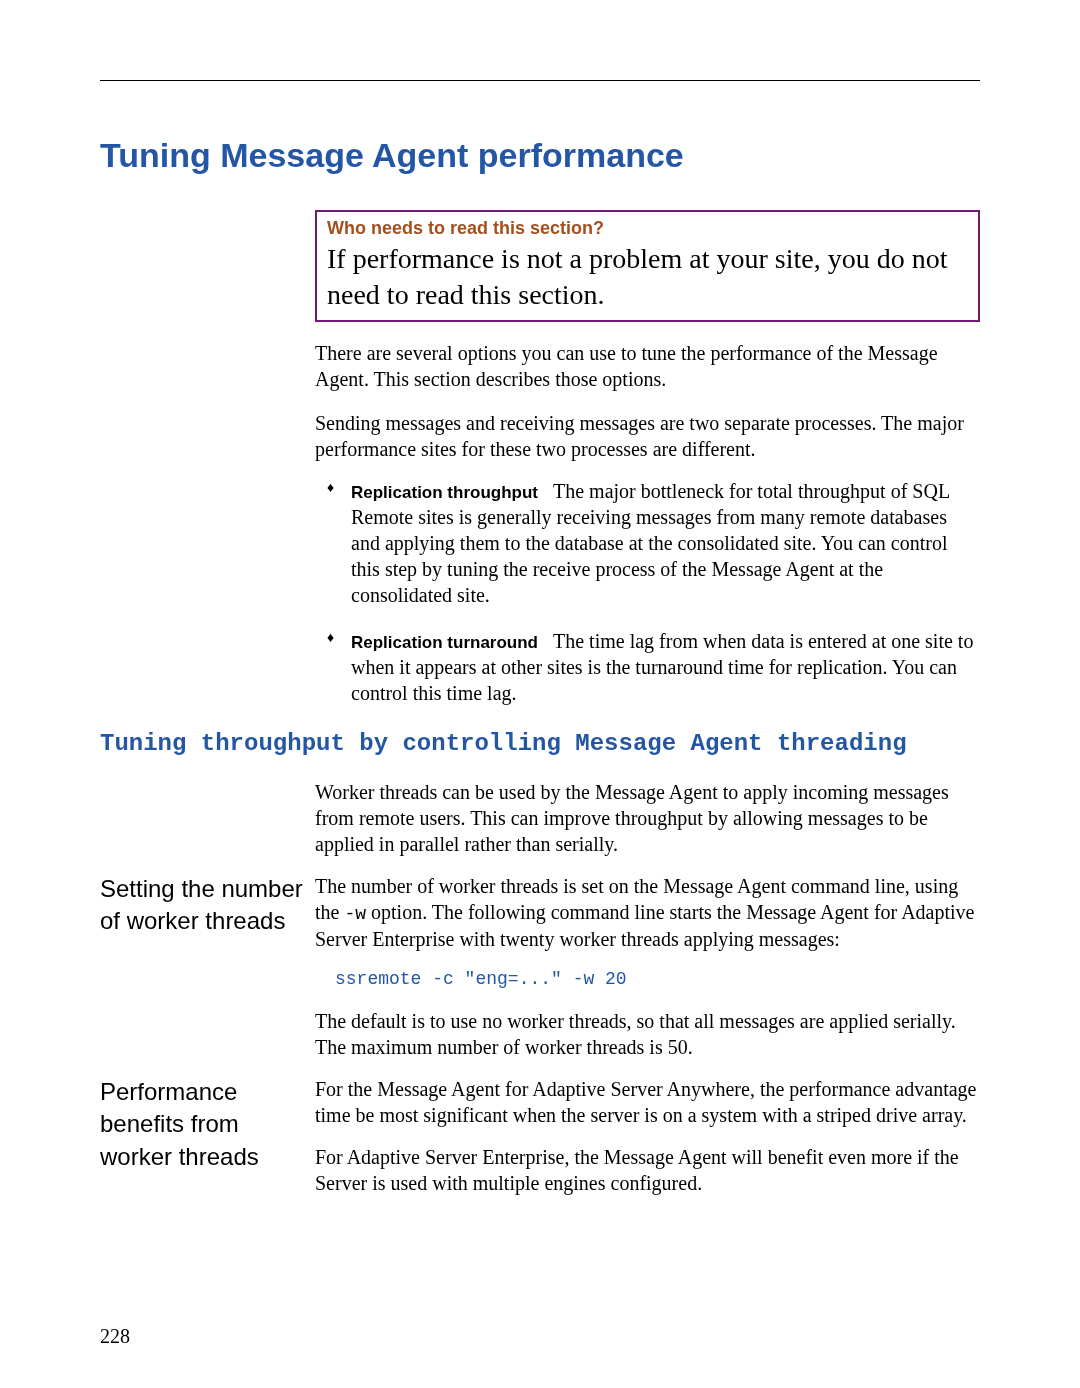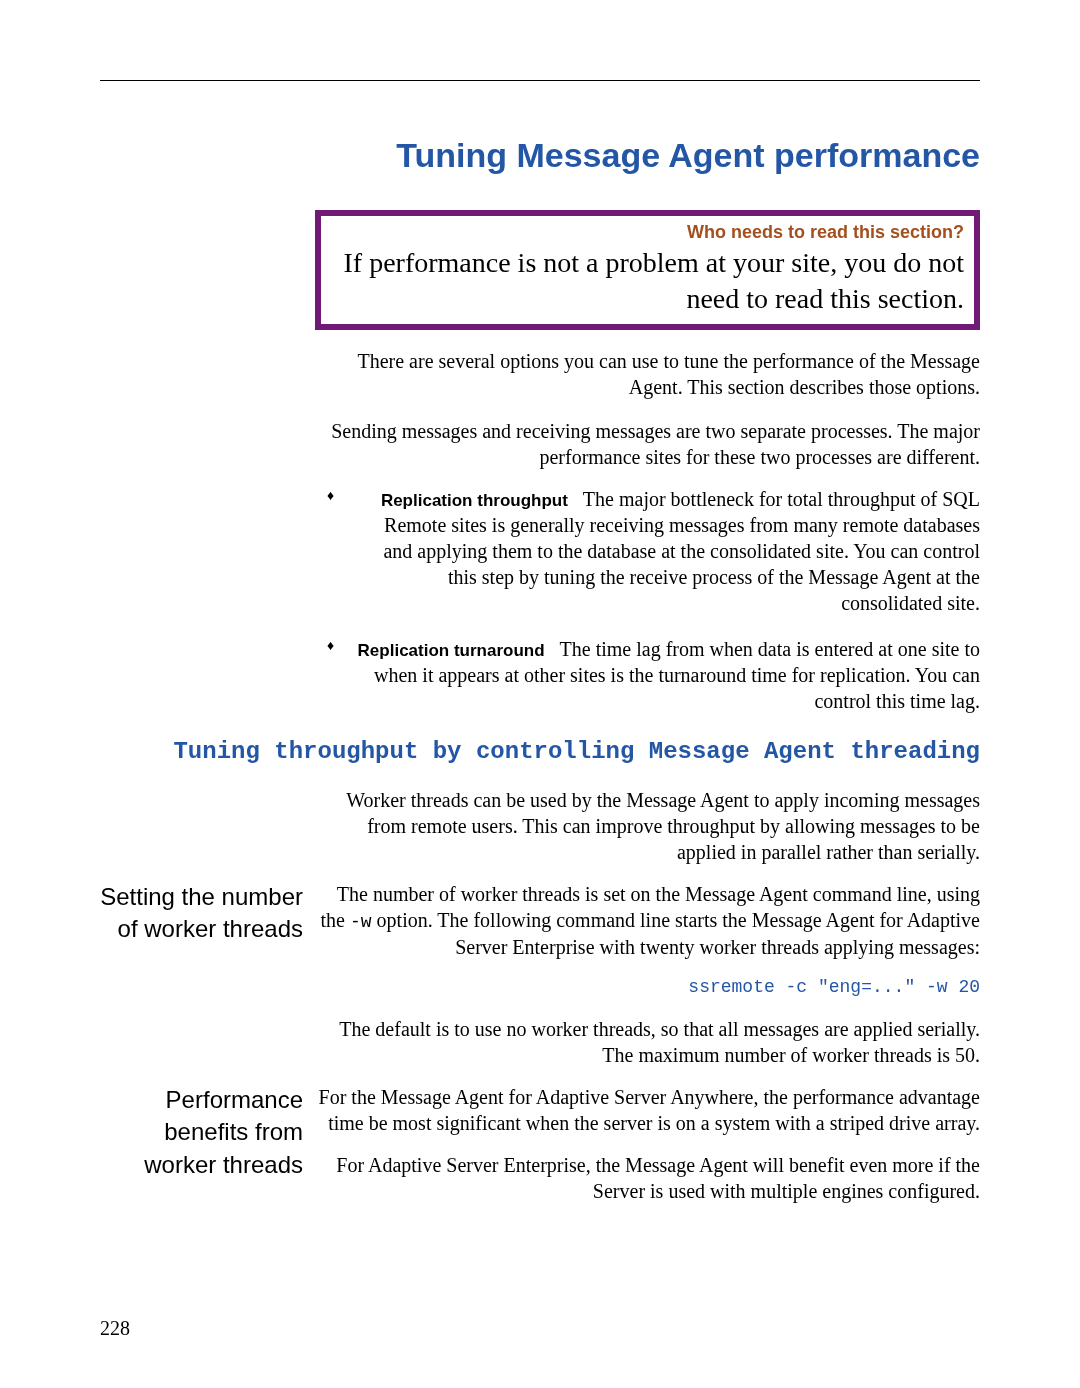--- a/index.html
+++ b/index.html
@@ -1,19 +1,18 @@
 <!DOCTYPE html>
 <html><head>
 <meta charset="utf-8">
 <style>
   * {
     margin: 0;
     padding: 0;
     box-sizing: border-box;
-    text-align: right;
   }
   body {
     font-family: "Times New Roman", Times, serif;
     background: #fff;
     width: 1080px;
     height: 1388px;
     position: relative;
     padding: 80px 100px 40px 100px;
     color: #000;
   }
@@ -25,21 +24,21 @@
     font-family: Arial, Helvetica, sans-serif;
     font-weight: bold;
     font-size: 34px;
     color: #2456a6;
     margin-bottom: 35px;
   }
   .content-area {
     margin-left: 215px;
   }
   .callout-box {
-    border: 6px solid #701a75;
+    border: 2px solid #701a75;
     padding: 6px 10px;
     margin-bottom: 14px;
   }
   .callout-title {
     font-family: Arial, Helvetica, sans-serif;
     font-weight: bold;
     font-size: 18px;
     color: #a34f1e;
     margin-bottom: 2px;
   }
@@ -113,21 +112,21 @@
     color: #2456a6;
     margin-left: 20px;
     margin-bottom: 16px;
   }
   .mono-inline {
     font-family: "Courier New", Courier, monospace;
     font-size: 18px;
   }
   .page-number {
     position: absolute;
-    bottom: 48px;
+    bottom: 40px;
     left: 100px;
     font-size: 20px;
   }
 </style>
 </head>
 <body>
 
 <div class="top-rule"></div>
 
 <h1 class="main-title">Tuning Message Agent performance</h1>

